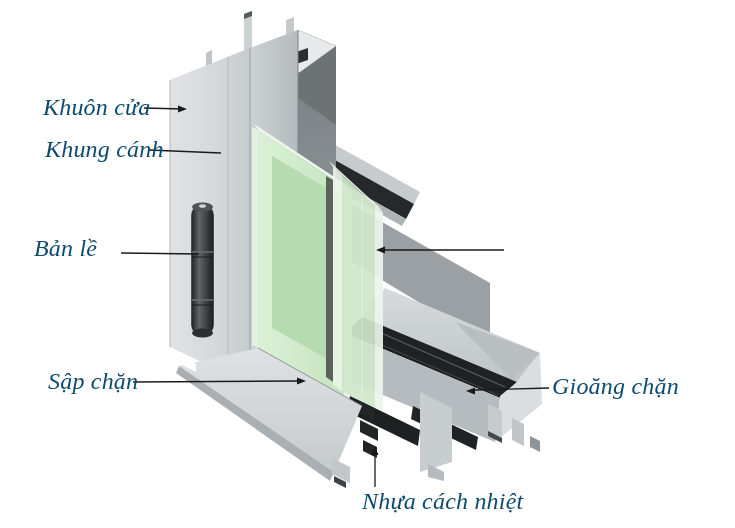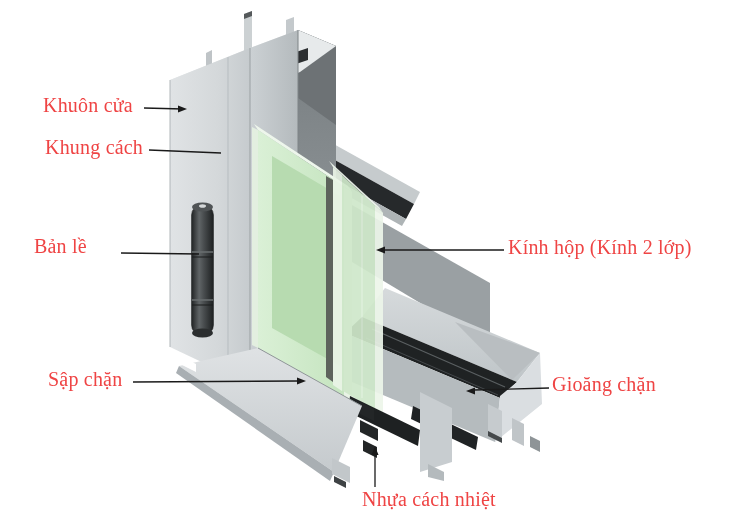--- a/index.html
+++ b/index.html
@@ -6,25 +6,26 @@
   #stage{
     position:relative;
     width:735px;height:528px;
     background:#fff;
     overflow:hidden;
     font-family:"Liberation Serif","DejaVu Serif",serif;
   }
   #art{position:absolute;left:0;top:0;}
   .lbl{
     position:absolute;
-    font-size:20px;
+    font-size:24px;
     line-height:1.3;
-    color:#ef4444;
+    color:#0c4a6e;
     white-space:nowrap;
     letter-spacing:0.2px;
+    font-style:italic;
   }
 </style>
 </head>
 <body>
 
 <div id="stage">
 
   <svg id="art" width="735" height="528" viewBox="0 0 735 528">
     <defs>
       <linearGradient id="gFace1" x1="0" y1="0" x2="1" y2="0">
@@ -174,20 +175,19 @@
       <line x1="384" y1="250" x2="504" y2="250"></line>
       <polygon points="376,250 385,246.5 385,253.5" stroke="none"></polygon>
       <line x1="474" y1="390" x2="549" y2="388"></line>
       <polygon points="466,391 475,387.5 475,394.5" stroke="none"></polygon>
       <line x1="375" y1="487" x2="375" y2="453"></line>
       <polygon points="375,446 371.5,455 378.5,455" stroke="none"></polygon>
     </g>
   </svg>
 
   <div class="lbl" style="left:43px;top:92px">Khuôn cửa</div>
-  <div class="lbl" style="left:45px;top:134px">Khung cách</div>
+  <div class="lbl" style="left:45px;top:134px">Khung cánh</div>
   <div class="lbl" style="left:34px;top:233px">Bản lề</div>
   <div class="lbl" style="left:48px;top:366px">Sập chặn</div>
-  <div class="lbl" style="left:508px;top:234px">Kính hộp (Kính 2 lớp)</div>
   <div class="lbl" style="left:552px;top:371px">Gioăng chặn</div>
   <div class="lbl" style="left:362px;top:486px">Nhựa cách nhiệt</div>
 
 </div>
 
 </body></html>

